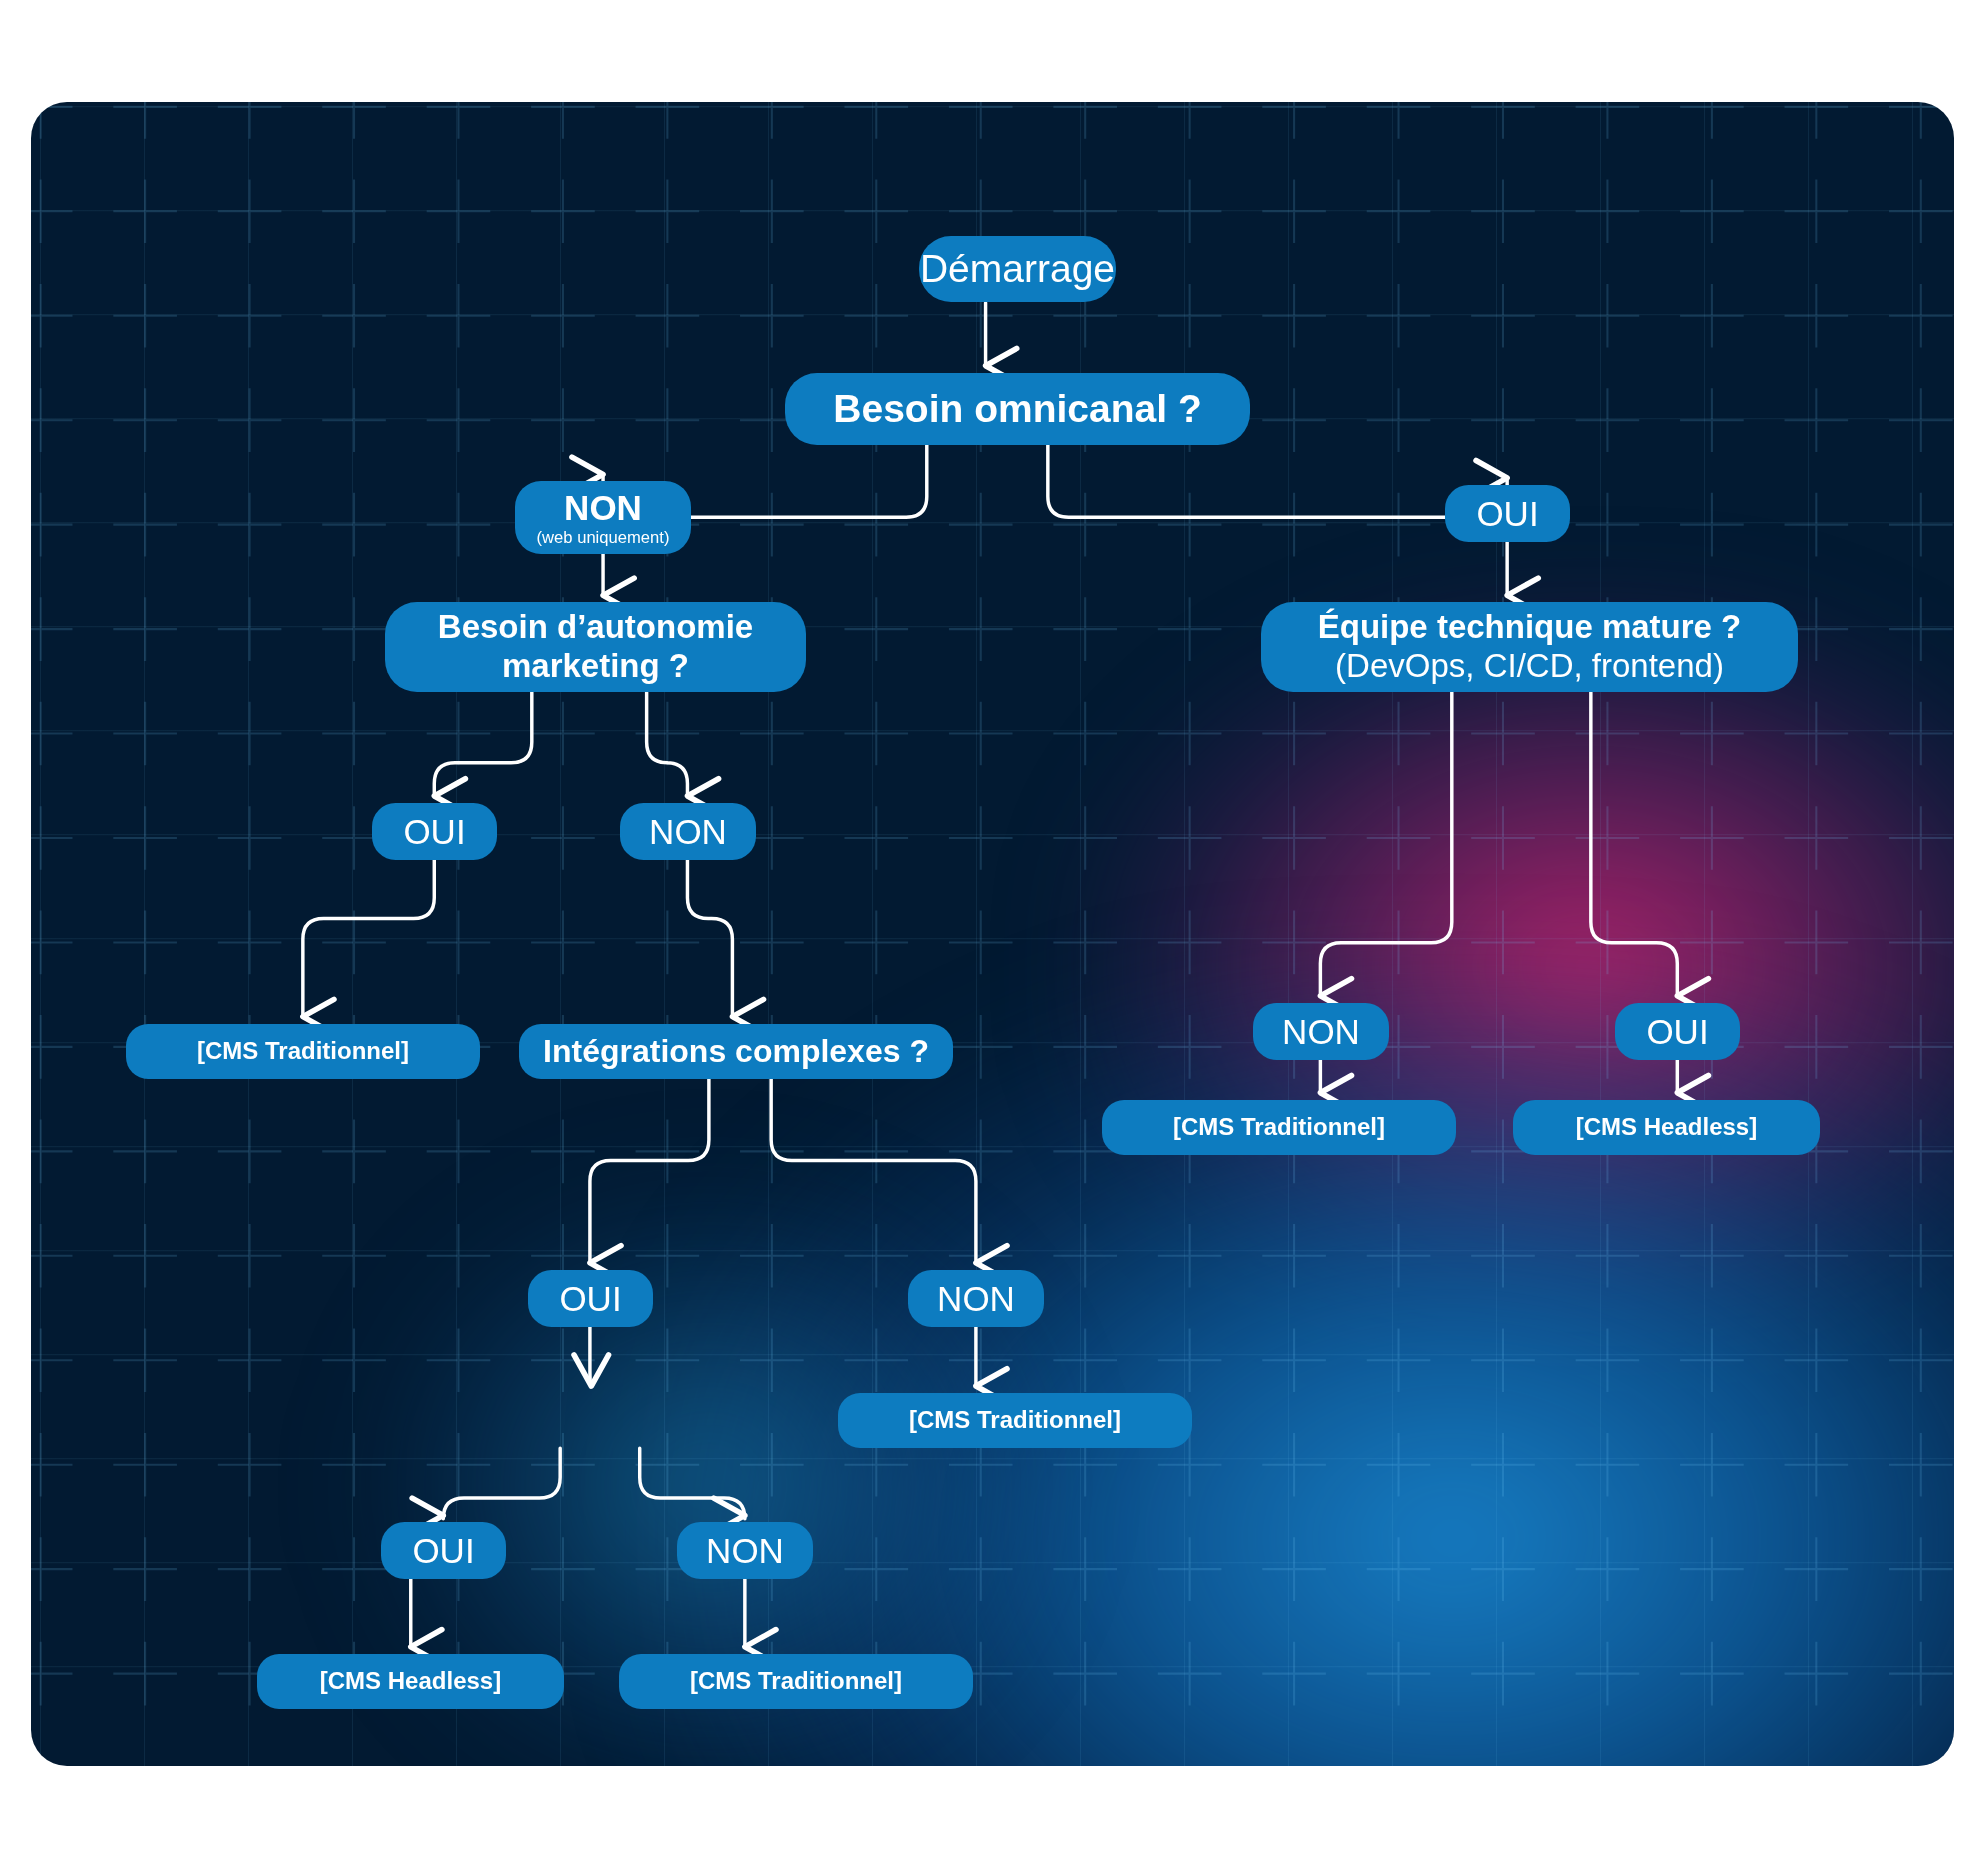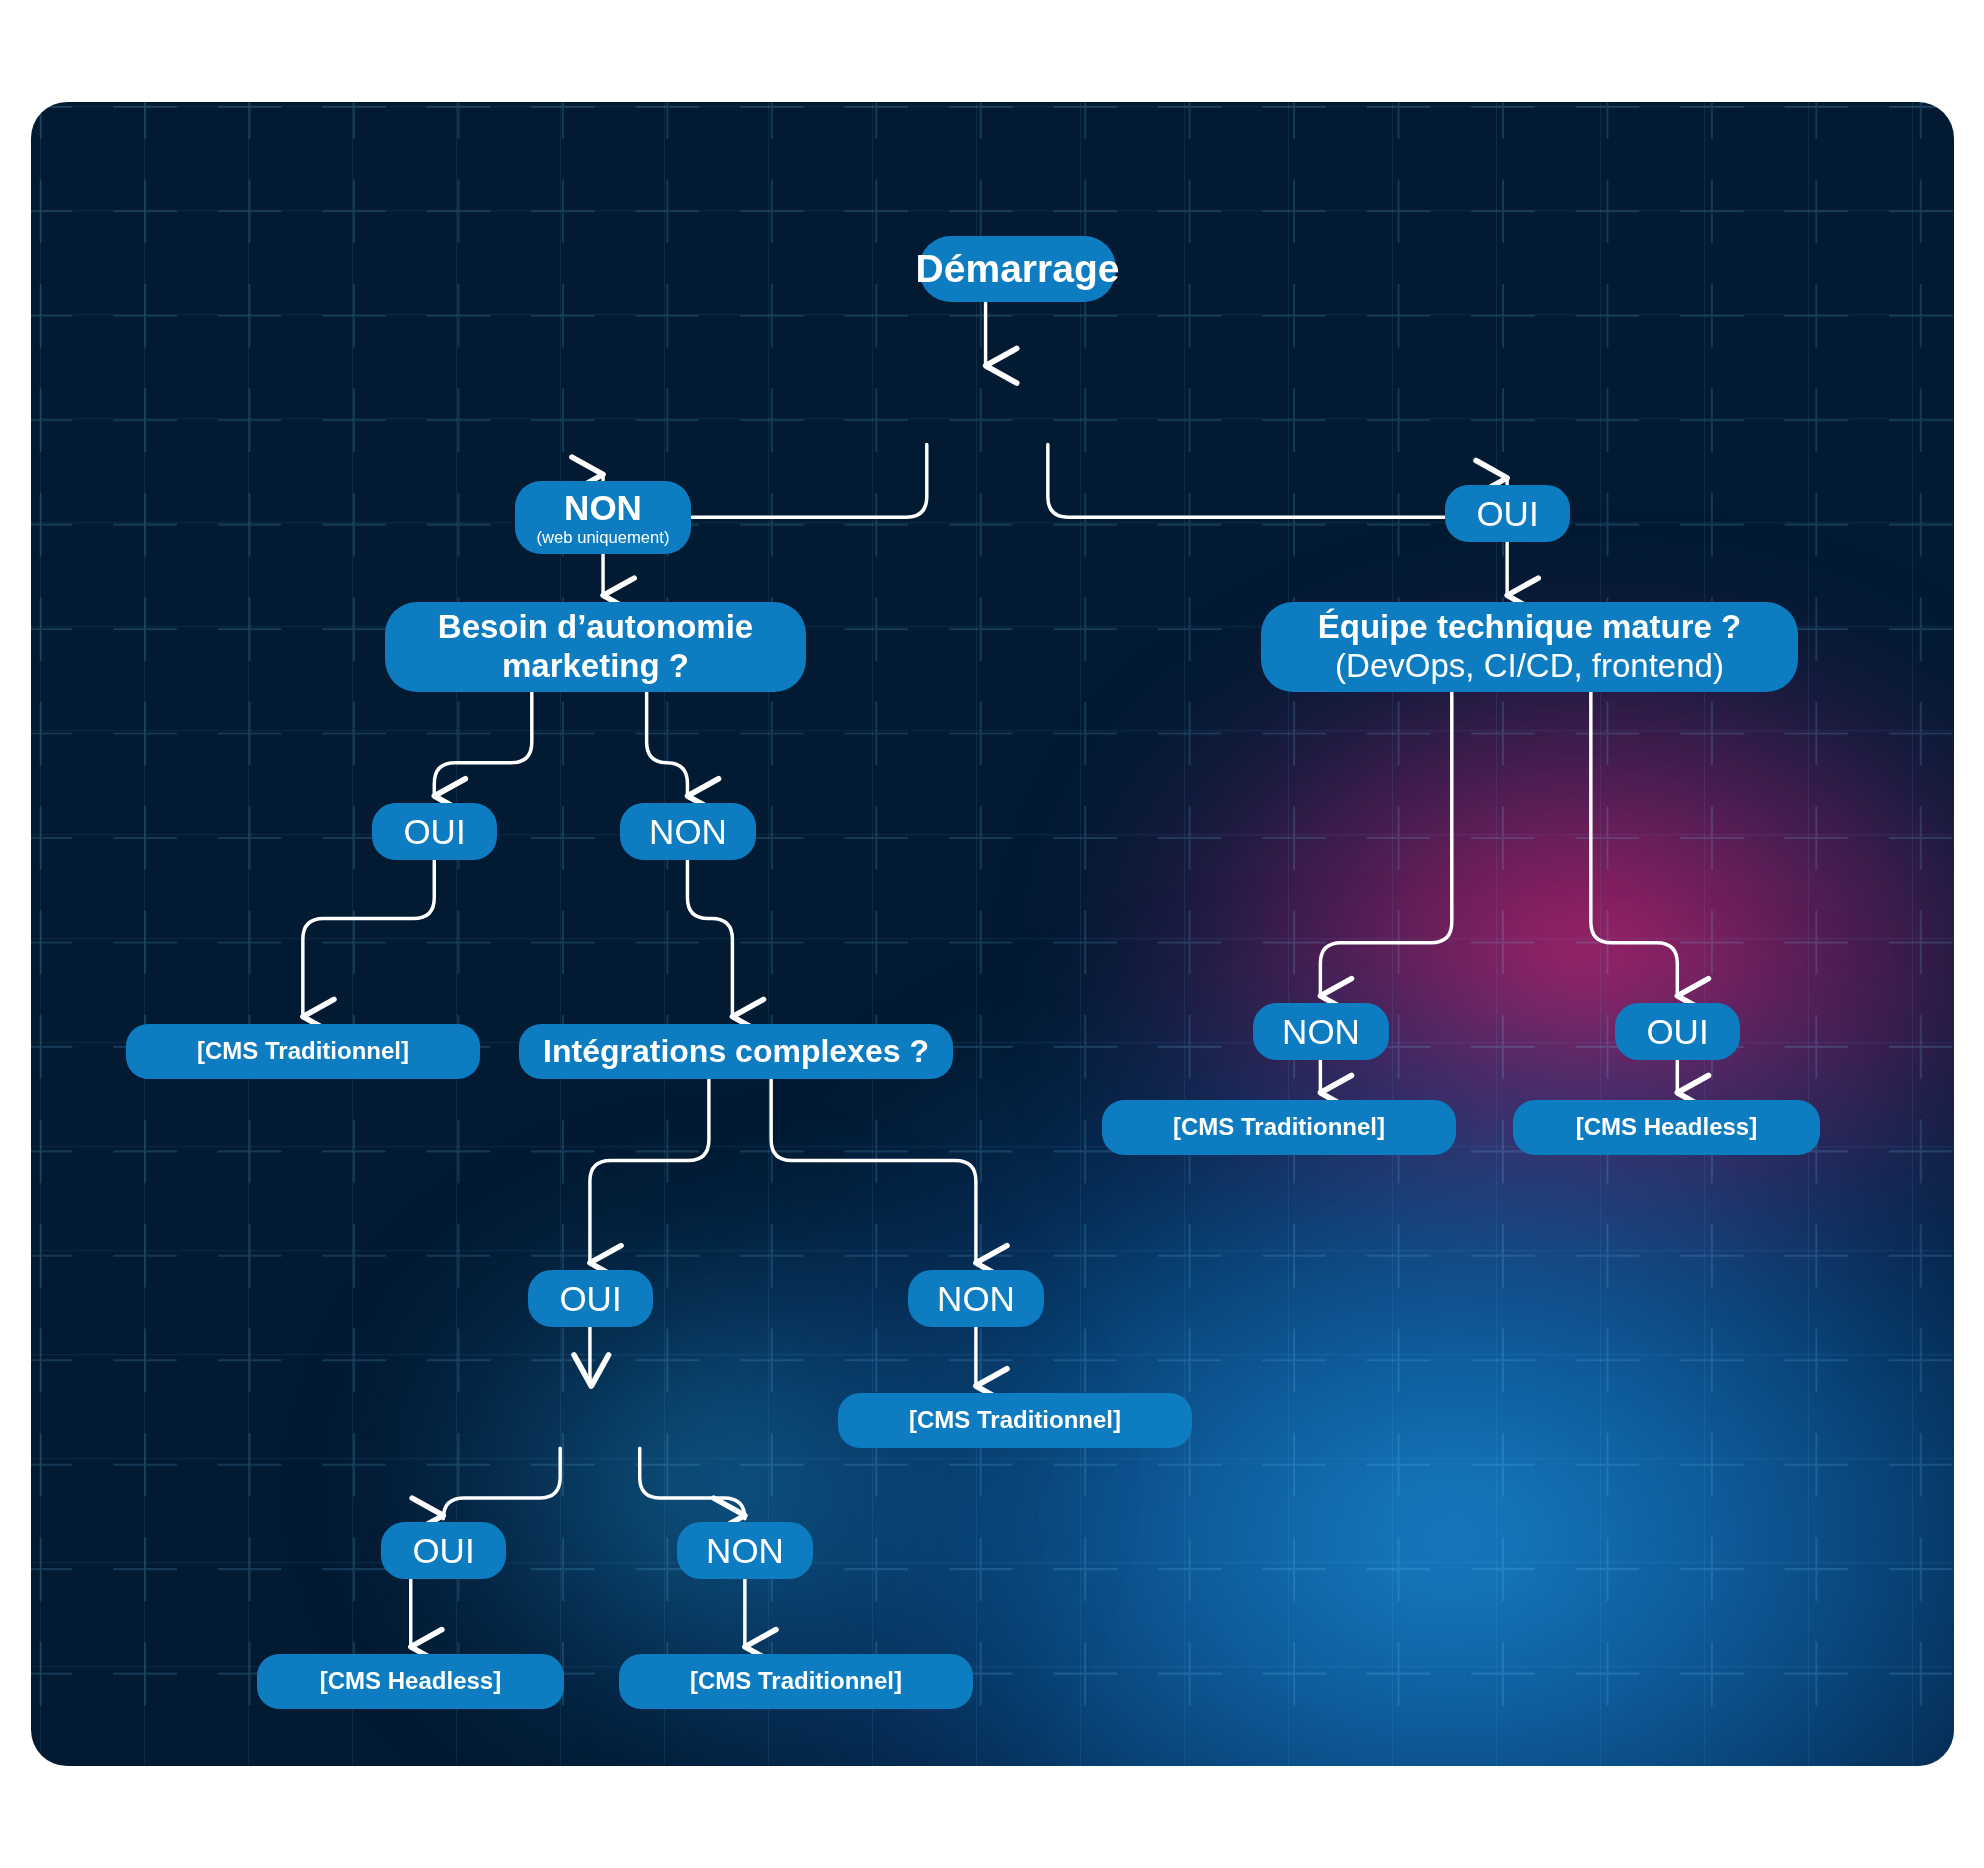--- a/index.html
+++ b/index.html
@@ -94,21 +94,21 @@
     justify-content: center;
     box-sizing: border-box;
     text-align: center;
     white-space: nowrap;
     line-height: 1.12;
   }
   .node .sub {
     font-weight: 400;
   }
 
-  .n-start   { border-radius: 32px; font-size: 39px; font-weight: 700; }
+  .n-start   { border-radius: 32px; font-size: 39px; font-weight: 400; }
   .n-decision{ border-radius: 32px; font-size: 39px; font-weight: 700; }
   .n-decision-2line { border-radius: 32px; font-size: 33px; font-weight: 700; line-height: 1.18; }
   .n-badge   { border-radius: 23.5px; font-size: 35px; font-weight: 400; }
   .n-badge-sub { border-radius: 26px; font-size: 35px; font-weight: 700; }
   .n-badge-sub .sub { font-size: 16.6px; font-weight: 400; margin-top: 1.4px; }
   .n-leaf    { border-radius: 22px; font-size: 24px; font-weight: 700; }
   .n-q       { border-radius: 22px; font-size: 32px; font-weight: 700; }
 </style>
 </head>
 <body>
@@ -172,20 +172,23 @@
       <path d="M549,2135 L549,2233"></path>
 
       <path d="M1032,2135 L1032,2233"></path>
     </g>
   </svg>
 
   <div class="node n-start" style="left:888px; top:134px; width:197px; height:66px;">
     <span>Démarrage</span>
   </div>
 
+  <div class="node n-decision" style="left:754px; top:271px; width:465px; height:72px;">
+    <span>Besoin omnicanal ?</span>
+  </div>
 
   <div class="node n-badge-sub" style="left:484px; top:379px; width:176px; height:73px;">
     <span>NON</span>
     <span class="sub">(web uniquement)</span>
   </div>
 
   <div class="node n-badge" style="left:1414px; top:383px; width:125px; height:57px;">
     <span>OUI</span>
   </div>
 

